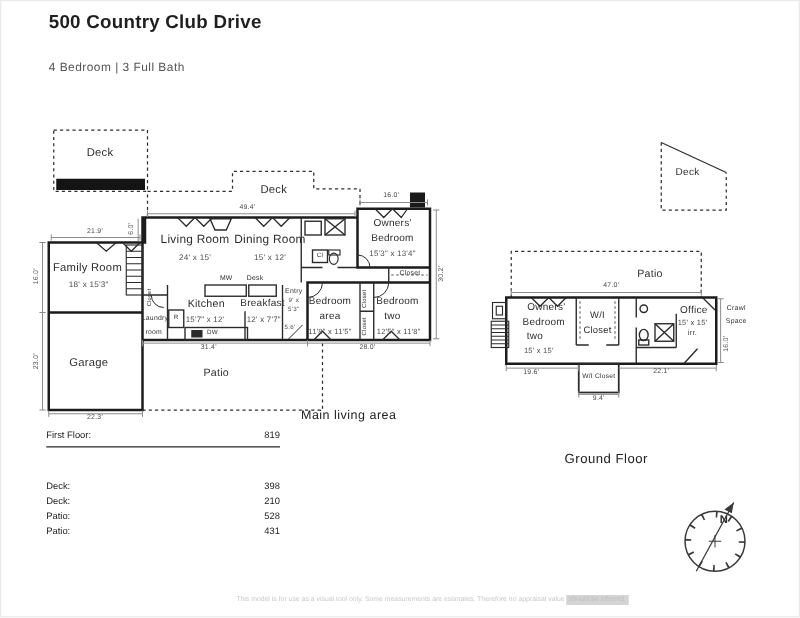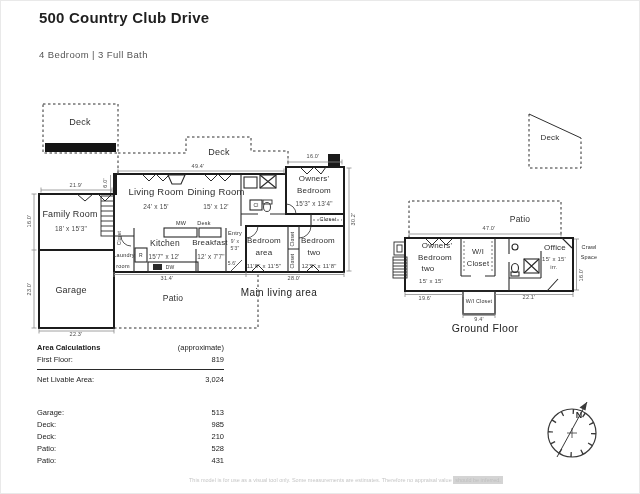--- a/index.html
+++ b/index.html
@@ -6,21 +6,21 @@
   .page{position:relative;width:640px;height:494px;background:#ffffff;border:1px solid #e9e9e9;
         box-sizing:border-box;font-family:"Liberation Sans",sans-serif;overflow:hidden;}
   .plan-svg{position:absolute;left:0;top:0;}
   .hdr{position:absolute;left:38px;white-space:nowrap;color:#1f1f1f;}
   .hdr.t{font-size:15px;font-weight:bold;letter-spacing:.2px;}
   .hdr.s{font-size:9.5px;color:#555;letter-spacing:.4px;text-align:right;}
   .lbl{position:absolute;transform:translate(-50%,-50%);white-space:nowrap;line-height:1;
        color:#2e2e2e;letter-spacing:.2px;text-align:center;}
   .lbl.rot{transform:translate(-50%,-50%) rotate(-90deg);}
   .dim{color:#4a4a4a;}
-  .ttl{color:#222;letter-spacing:.4px;}
+  .ttl{color:#222;letter-spacing:.4px;margin-top:40px;}
   .areas{position:absolute;left:36px;top:342px;width:187px;font-size:7.5px;color:#222;}
   .arow{display:flex;justify-content:space-between;margin-bottom:3px;line-height:1.2;}
   .arow .b{font-weight:bold;}
   .adivider{border-top:1px solid #2a2a2a;margin:5px 0 5px;}
   .agap{height:21px;}
   .disc{position:absolute;left:188px;top:476px;font-size:5.5px;color:#c6c6c6;white-space:nowrap;}
   .disc .tail{background:#d4d4d4;color:#bfbfbf;padding:1px 2px;}
 </style>
 </head>
 <body>
@@ -209,40 +209,28 @@
   <div class="lbl dim rot" style="left:581px;top:274px;font-size:5.5px">16.0'</div>
   <div class="lbl dim" style="left:528px;top:297px;font-size:5.5px">22.1'</div>
   <div class="lbl dim" style="left:424px;top:298px;font-size:5.5px">19.6'</div>
   <div class="lbl" style="left:478px;top:301px;font-size:5.3px">W/I Closet</div>
   <div class="lbl dim" style="left:478px;top:319px;font-size:5.5px">9.4'</div>
   <div class="lbl ttl" style="left:484px;top:327px;font-size:10.5px">Ground Floor</div>
   <div class="lbl" style="left:549px;top:137px;font-size:8px">Deck</div>
 
   <div class="areas">
     <div class="arow">
-      <span class="b">Area Calculations</span>
-      <span>(approximate)</span>
-    </div>
-    <div class="arow">
       <span>First Floor:</span>
       <span>819</span>
     </div>
     <div class="adivider"></div>
-    <div class="arow">
-      <span>Net Livable Area:</span>
-      <span>3,024</span>
-    </div>
     <div class="agap"></div>
     <div class="arow">
-      <span>Garage:</span>
-      <span>513</span>
-    </div>
-    <div class="arow">
       <span>Deck:</span>
-      <span>985</span>
+      <span>398</span>
     </div>
     <div class="arow">
       <span>Deck:</span>
       <span>210</span>
     </div>
     <div class="arow">
       <span>Patio:</span>
       <span>528</span>
     </div>
     <div class="arow">

